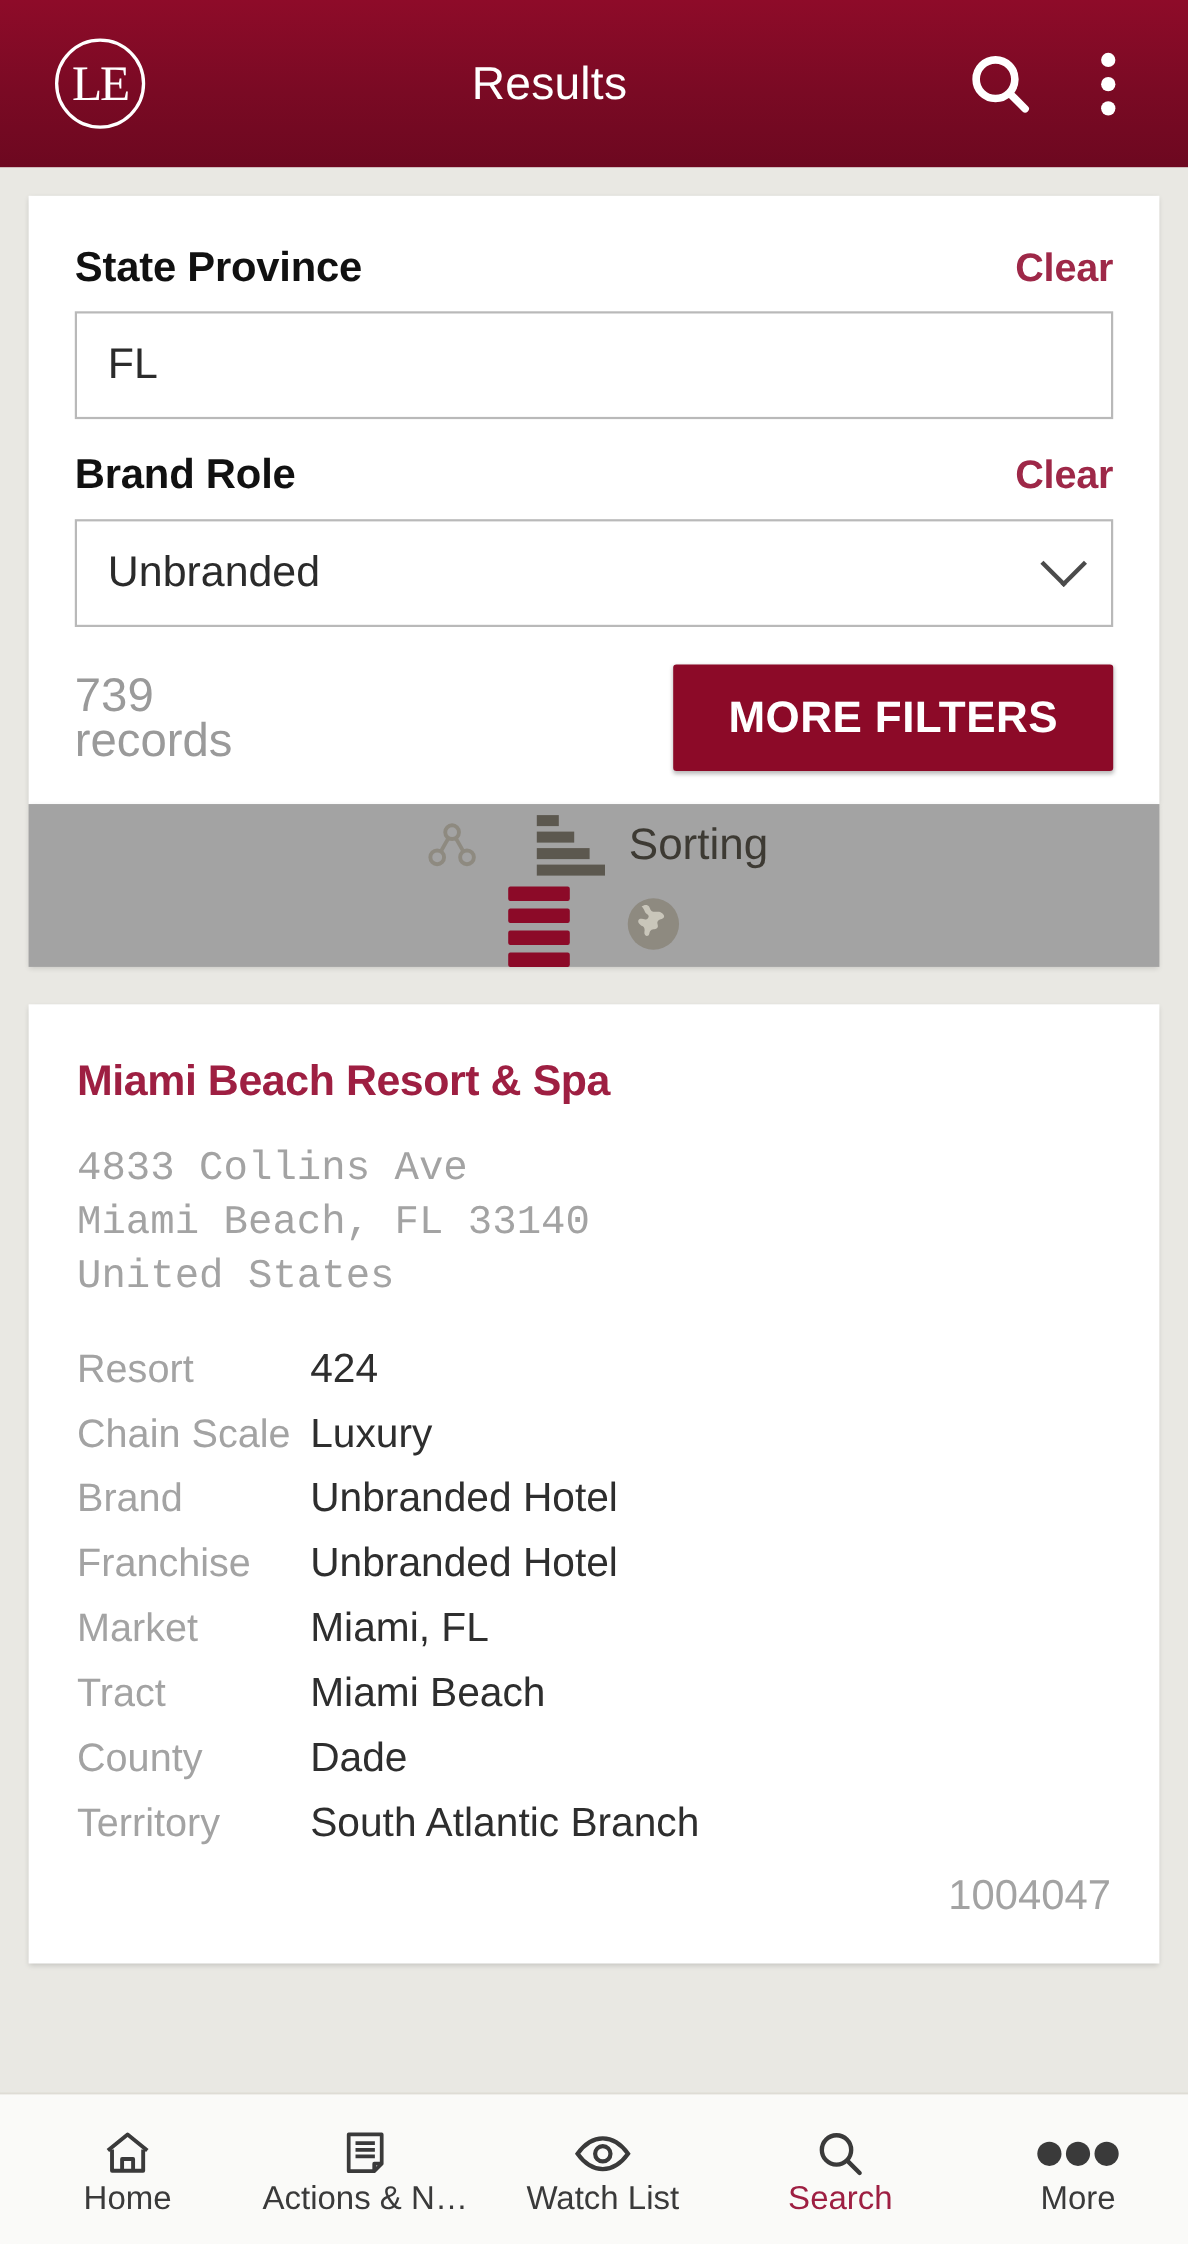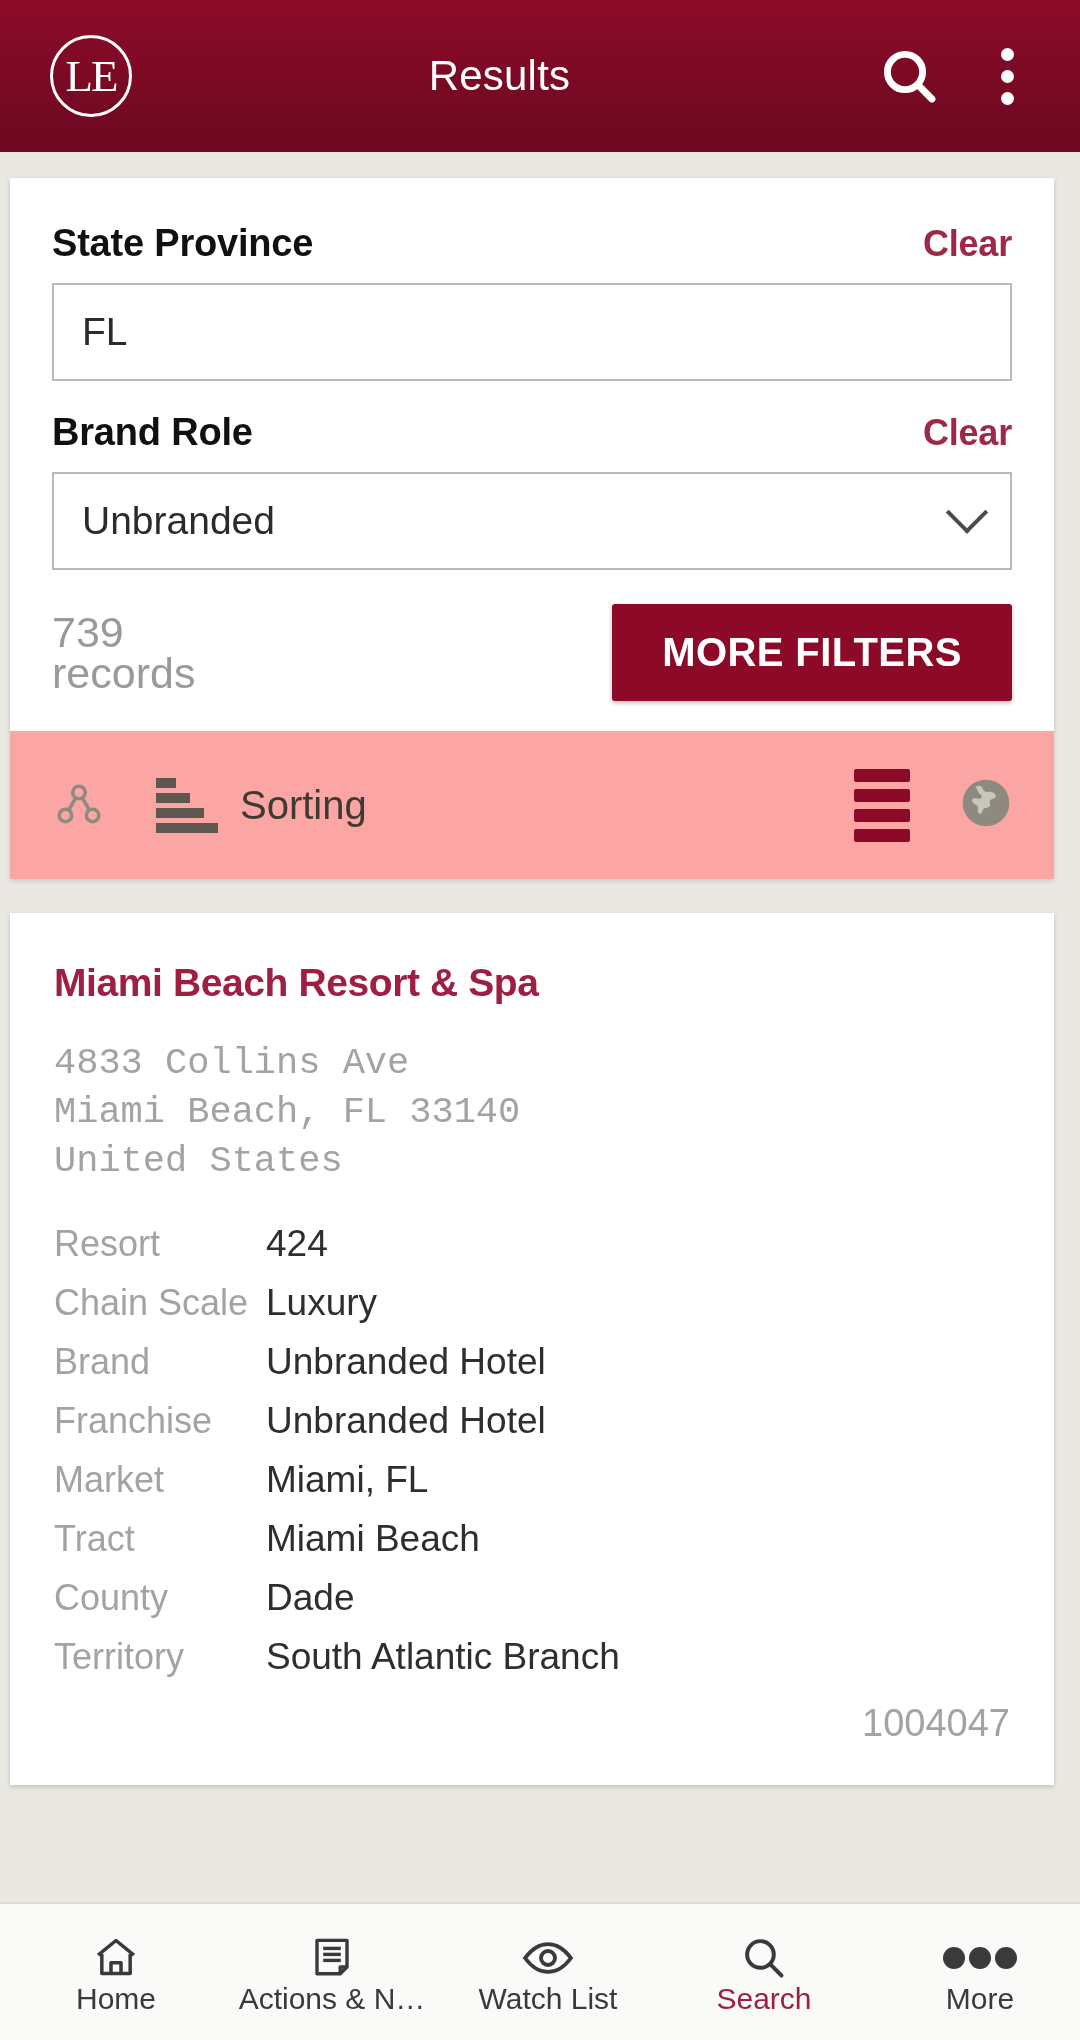--- a/index.html
+++ b/index.html
@@ -69,21 +69,21 @@
   }
 
   .icon-btn { display: flex; align-items: center; justify-content: center; }
 
   .kebab { display: flex; flex-direction: column; gap: 9px; align-items: center; padding: 6px 14px; }
   .kebab i { width: 13px; height: 13px; border-radius: 50%; background: #ffffff; display: block; }
 
   
   .body {
     flex: 1 1 auto;
-    padding: 26px 26px 0 10px;
+    padding: 26px 26px 0 26px;
     overflow: hidden;
   }
 
   .card {
     background: #ffffff;
     box-shadow: 0 2px 5px rgba(0,0,0,0.17);
   }
 
   
   .filter-card { padding: 44px 42px 30px 42px; }
@@ -154,26 +154,27 @@
     padding: 26px 34px;
     border: none;
     border-radius: 3px;
     box-shadow: 0 2px 4px rgba(0,0,0,0.28);
     min-width: 400px;
     text-align: center;
   }
 
   
   .sorting-bar {
-    background: #fca5a5;
+    background: #a3a3a3;
     height: 148px;
     display: flex;
     align-items: center;
     padding: 0 40px 0 44px;
     box-shadow: 0 2px 5px rgba(0,0,0,0.14);
+    flex-direction: column;
   }
   .sorting-left { display: flex; align-items: center; gap: 52px; flex: 1 1 auto; }
   .sorting-group { display: flex; align-items: center; gap: 22px; }
   .sorting-text { font-size: 40px; color: #3d3a33; }
 
   .sort-bars { display: flex; flex-direction: column; gap: 5px; align-items: flex-start; }
   .sort-bars i { height: 10px; background: #5c584f; display: block; }
   .sort-bars i:nth-child(1) { width: 20px; }
   .sort-bars i:nth-child(2) { width: 34px; }
   .sort-bars i:nth-child(3) { width: 48px; }

